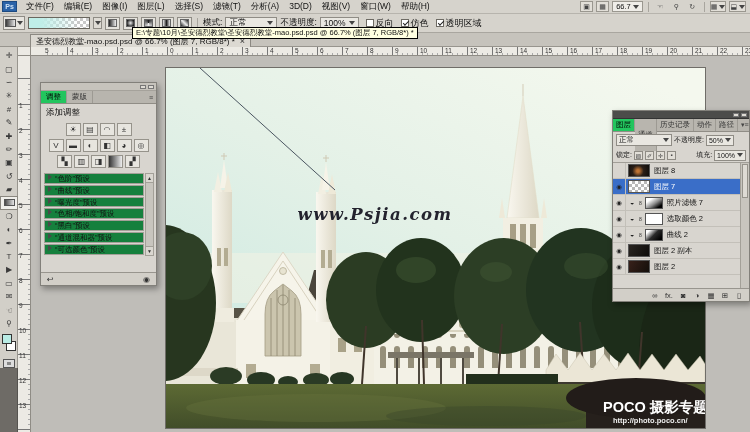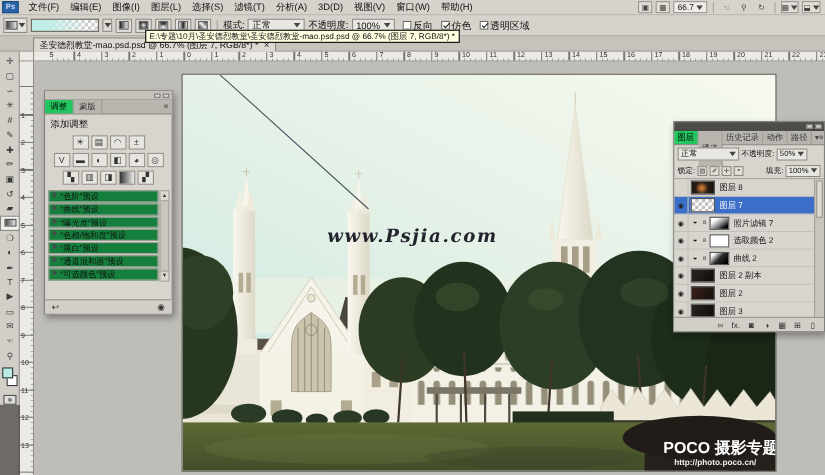--- a/index.html
+++ b/index.html
@@ -847,28 +847,20 @@
 
           <div class="lr-row">
             <span class="eye-cell">
               <span>◉</span>
             </span>
 
             <span class="thumb dark-warm"></span>
             <span class="lr-name">图层 2</span>
           </div>
 
-          <div class="lr-row">
-            <span class="eye-cell">
-              <span>◉</span>
-            </span>
-
-            <span class="thumb dark"></span>
-            <span class="lr-name">图层 3</span>
-          </div>
 
       </div>
       <div class="layers-scroll">
         <div class="scr-thumb"></div>
       </div>
     </div>
     <div class="lp-footer">
 
         <span class="lp-foot-ico"><span>∞</span></span>
 

